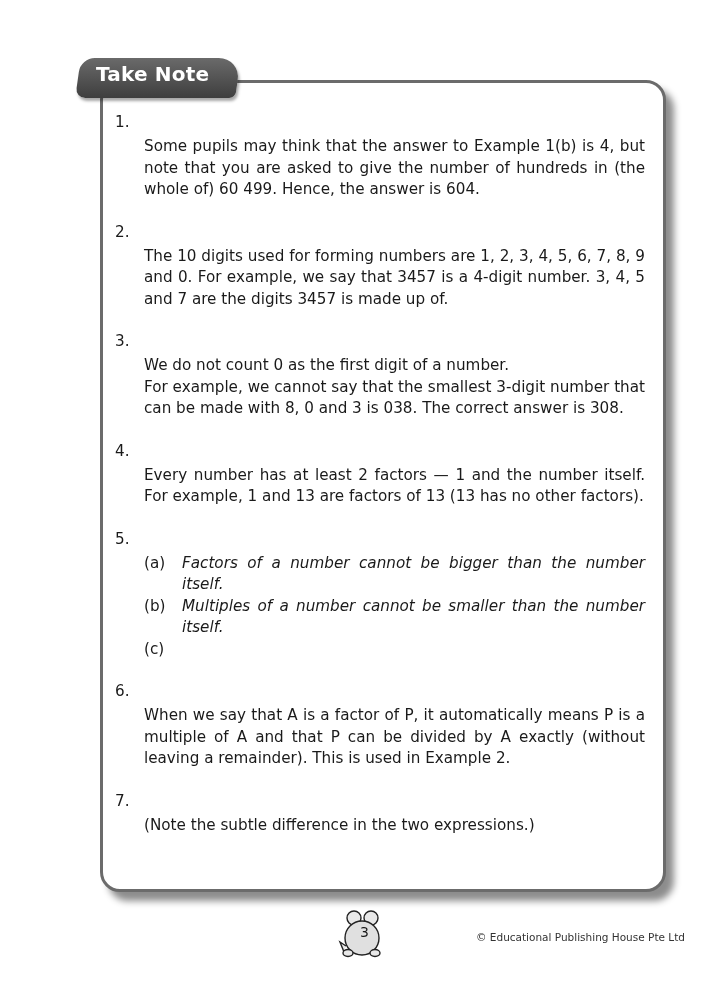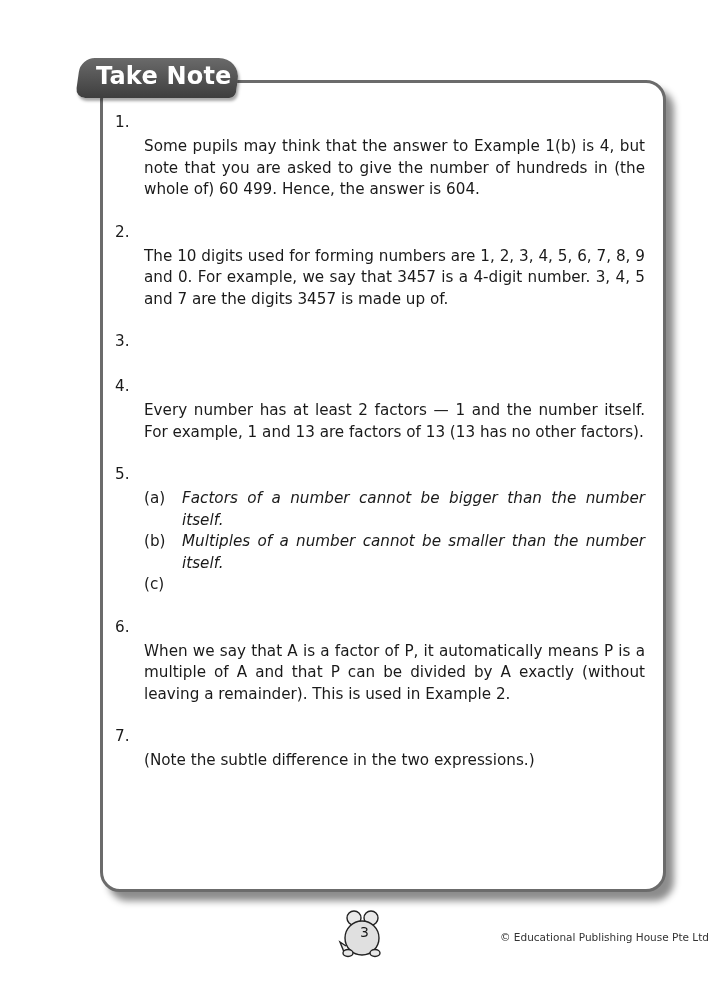--- a/index.html
+++ b/index.html
@@ -5,34 +5,34 @@
   html, body { margin: 0; padding: 0; background: #ffffff; }
   body { width: 720px; height: 985px; position: relative; overflow: hidden;
          font-family: "DejaVu Sans", sans-serif; color: #1a1a1a; }
   .box { position: absolute; left: 100px; top: 80px; width: 560px; height: 806px;
          border: 3px solid #6b6b6b; border-radius: 20px; background: #fff;
          box-shadow: 8px 9px 7px rgba(0,0,0,0.45); }
   .tab { position: absolute; left: 78px; top: 58px; width: 160px; height: 40px;
          background: linear-gradient(#6a6a6a, #3e3e3e); border-radius: 14px 22px 6px 10px;
          transform: skewX(-8deg); box-shadow: 2px 3px 3px rgba(0,0,0,0.35); z-index: 2; }
   .tab-label { position: absolute; left: 96px; top: 62px; z-index: 3; color: #fff;
-         font-family: "DejaVu Sans", sans-serif; font-weight: bold; font-size: 24px;
+         font-family: "DejaVu Sans", sans-serif; font-weight: bold; font-size: 20px;
          letter-spacing: 0.2px; }
   .content { position: absolute; left: 115px; top: 112px; width: 530px;
          font-size: 15.2px; line-height: 21.5px; }
   .item { display: flex; margin-bottom: 21px; }
   .num { width: 29px; flex: none; }
   .txt { flex: 1; text-align: justify; margin-top: 24px; }
   .txt p { margin: 0; }
   .sub { display: flex; }
   .sub-lbl { width: 38px; flex: none; }
   .sub-txt { flex: 1; text-align: justify; font-style: italic; }
   .footer-mouse { position: absolute; left: 338px; top: 908px; width: 48px; height: 52px; }
   .page-num { position: absolute; left: 360px; top: 924px; font-size: 14px; }
-  .copyright { position: absolute; left: 500px; top: 931px; font-size: 10.5px; color: #333; }
+  .copyright { position: absolute; left: 476px; top: 931px; font-size: 10.5px; color: #333; }
 </style>
 </head>
 <body>
 
 <div class="box"></div>
 <div class="tab"></div>
 <div class="tab-label">Take Note</div>
 
 <div class="content" id="content">
 
@@ -44,20 +44,22 @@
   </div>
   <div class="item">
     <div class="num">2.</div>
     <div class="txt">
         <p>The 10 digits used for forming numbers are 1, 2, 3, 4, 5, 6, 7, 8, 9 and 0. For example, we say that 3457 is a 4-digit number. 3, 4, 5 and 7 are the digits 3457 is made up of.</p>
       </div>
   </div>
   <div class="item">
     <div class="num">3.</div>
     <div class="txt">
+      <p>We do not count 0 as the first digit of a number.</p>
+      <p>For example, we cannot say that the smallest 3-digit number that can be made with 8, 0 and 3 is 038. The correct answer is 308.</p>
     </div>
   </div>
   <div class="item">
     <div class="num">4.</div>
     <div class="txt">
         <p>Every number has at least 2 factors — 1 and the number itself. For example, 1 and 13 are factors of 13 (13 has no other factors).</p>
       </div>
   </div>
 
   <div class="item">

